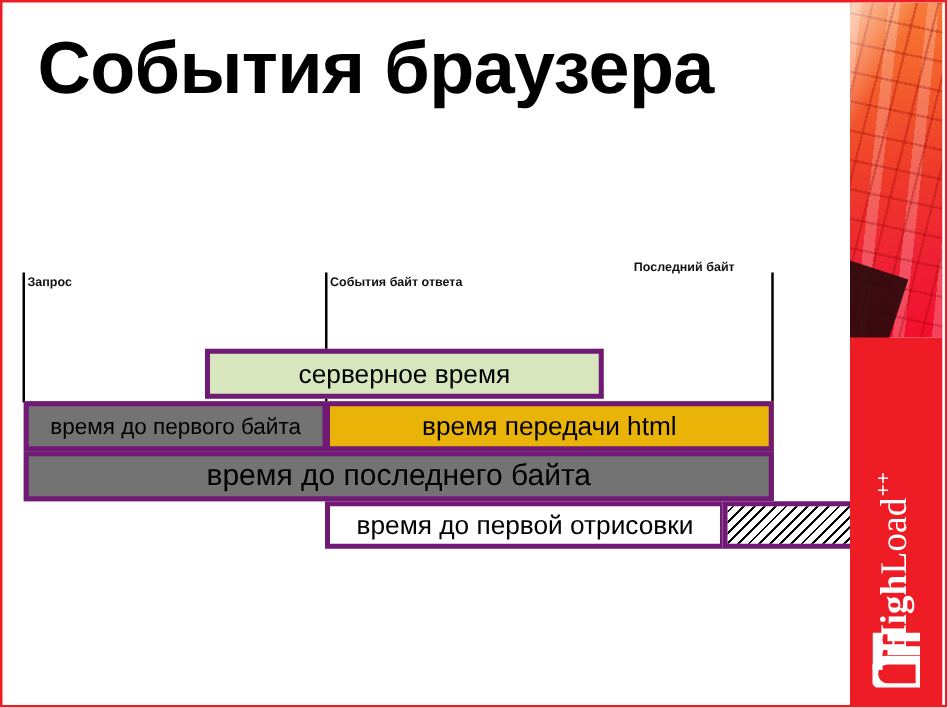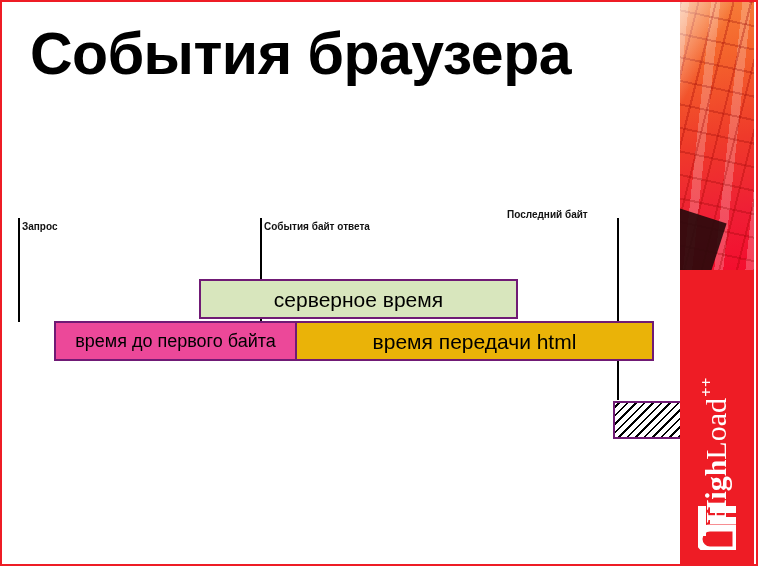--- a/index.html
+++ b/index.html
@@ -49,33 +49,32 @@
     position: absolute;
     font-size: 10px;
     font-weight: bold;
     color: #111111;
     white-space: nowrap;
     line-height: 1;
   }
   .bar {
     position: absolute;
     box-sizing: border-box;
-    border: 2px solid #701a75;
+    border: 4px solid #701a75;
     display: flex;
     align-items: center;
     justify-content: center;
     font-size: 21px;
     color: #000000;
     line-height: 1;
     white-space: nowrap;
-    margin-left: 35px;
   }
   .bar-green  { background: #d8e6bd; }
   .bar-blue   { background: #eab308; }
-  .bar-pink   { background: #ec4899; }
+  .bar-pink   { background: #737373; }
   .bar-white  { background: #ffffff; }
   .bar-hatch {
     background-color: #ffffff;
     background-image: repeating-linear-gradient(
       -45deg,
       #000000 0px, #000000 1.6px,
       #ffffff 1.6px, #ffffff 6.0px
     );
   }
 
@@ -175,21 +174,23 @@
     <div class="marker-label" style="left:20px;  top:220px;">Запрос</div>
     <div class="marker-label" style="left:262px; top:220px;">События байт ответа</div>
     <div class="marker-label" style="left:505px; top:208px;">Последний байт</div>
 
     <div class="bar bar-green" style="left:162px; top:277px; width:319px; height:40px;">серверное время</div>
 
     <div class="bar bar-pink" style="left:17px; top:319px; width:243px; height:40px; font-size:18px;">время до первого байта</div>
 
     <div class="bar bar-blue" style="left:258px; top:319px; width:359px; height:40px;">время передачи html</div>
 
-
+    <div class="bar bar-pink" style="left:17px; top:359px; width:600px; height:40px; font-size:24px;">время до последнего байта</div>
+
+    <div class="bar bar-white" style="left:258px; top:399px; width:320px; height:38px;">время до первой отрисовки</div>
 
     <div class="bar bar-hatch" style="left:576px; top:399px; width:111px; height:38px;"></div>
   </div>
 
   <div id="sidebar">
     <div id="sidebar-image"></div>
     <div id="sidebar-panel">
       <div id="brand-text">
         <span id="brand-high">High</span>
           <span id="brand-load">Load</span>

